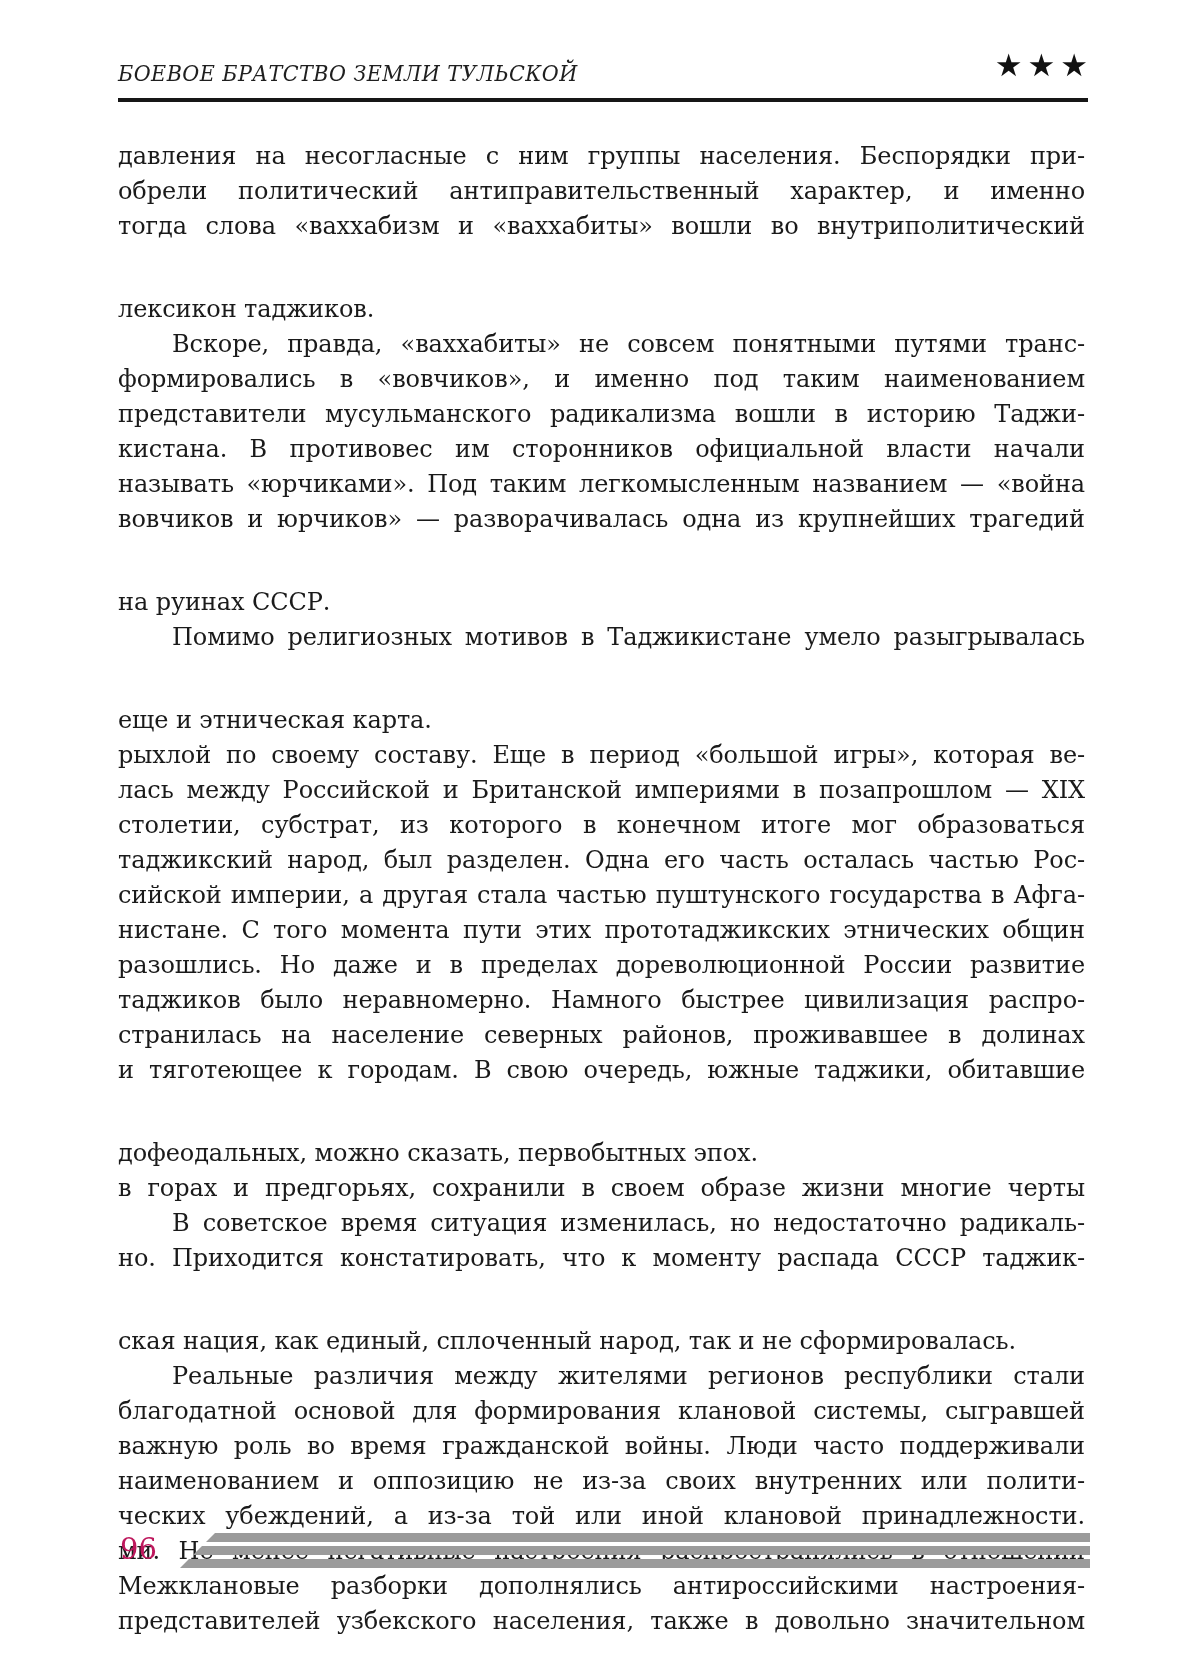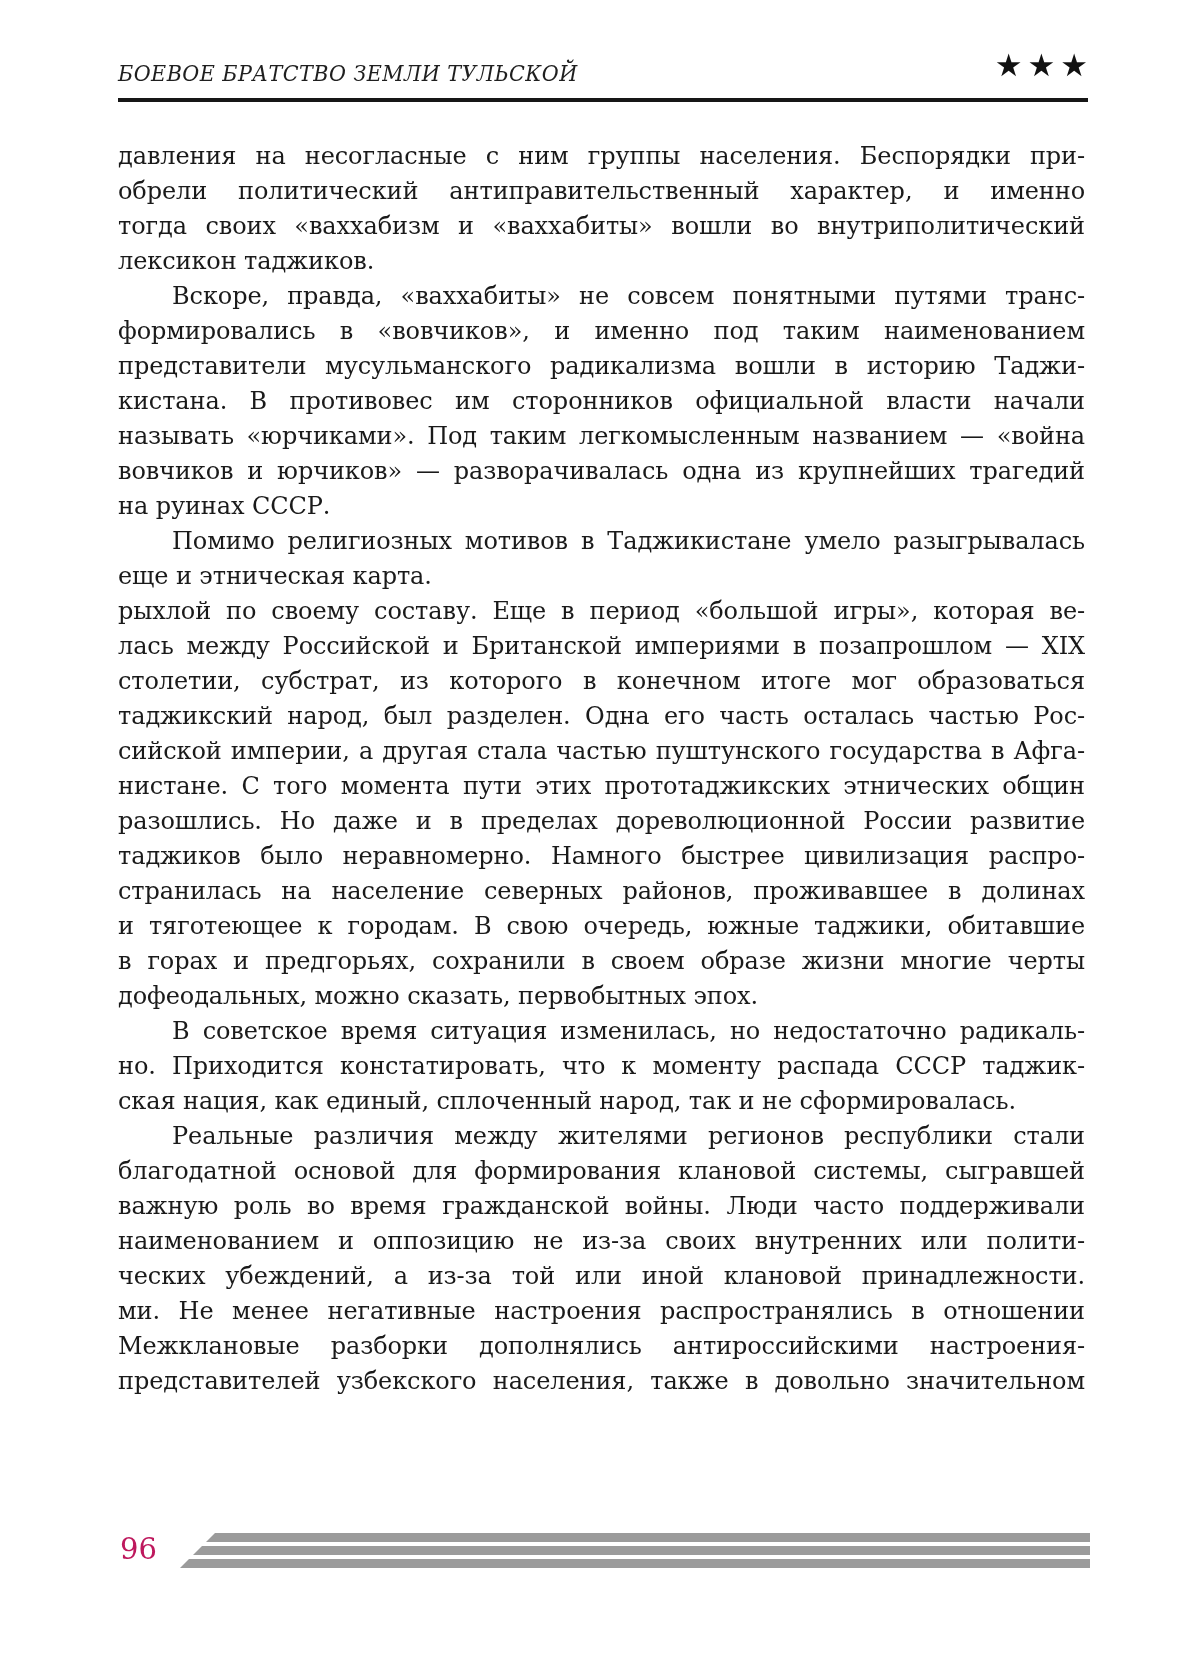--- a/index.html
+++ b/index.html
@@ -48,21 +48,21 @@
     width: 967px;
     font-size: 24px;
     line-height: 35px;
     letter-spacing: -0.1px;
   }
   .line {
     text-align: justify;
     text-align-last: justify;
     white-space: normal;
   }
-  .line.para-end { text-align-last: left; }
+  .line.para-end { text-align-last: left; margin-top: 48px; }
   .line.indent { text-indent: 54px; }
   .page-number {
     position: absolute;
     left: 120px;
     top: 1532px;
     font-size: 29px;
     line-height: 1.2;
     color: #be185d;
   }
   .footer-stripes {
@@ -88,43 +88,43 @@
 
   <div class="running-title">БОЕВОЕ БРАТСТВО ЗЕМЛИ ТУЛЬСКОЙ</div>
 
   <div class="header-stars">★★★</div>
 
   <div class="header-rule" style="background: rgb(22, 22, 22);"></div>
 
   <div class="body-text">
       <div class="line">давления на несогласные с ним группы населения. Беспорядки при-</div>
       <div class="line">обрели политический антиправительственный характер, и именно</div>
-      <div class="line">тогда своих «ваххабизм и «ваххабиты» вошли во внутриполитический</div>
+      <div class="line">тогда слова «ваххабизм и «ваххабиты» вошли во внутриполитический</div>
       <div class="line para-end">лексикон таджиков.</div>
       <div class="line indent">Вскоре, правда, «ваххабиты» не совсем понятными путями транс-</div>
       <div class="line">формировались в «вовчиков», и именно под таким наименованием</div>
       <div class="line">представители мусульманского радикализма вошли в историю Таджи-</div>
       <div class="line">кистана. В противовес им сторонников официальной власти начали</div>
       <div class="line">называть «юрчиками». Под таким легкомысленным названием — «война</div>
       <div class="line">вовчиков и юрчиков» — разворачивалась одна из крупнейших трагедий</div>
       <div class="line para-end">на руинах СССР.</div>
       <div class="line indent">Помимо религиозных мотивов в Таджикистане умело разыгрывалась</div>
       <div class="line para-end">еще и этническая карта.</div>
       <div class="line">рыхлой по своему составу. Еще в период «большой игры», которая ве-</div>
       <div class="line">лась между Российской и Британской империями в позапрошлом — XIX</div>
       <div class="line">столетии, субстрат, из которого в конечном итоге мог образоваться</div>
       <div class="line">таджикский народ, был разделен. Одна его часть осталась частью Рос-</div>
       <div class="line">сийской империи, а другая стала частью пуштунского государства в Афга-</div>
       <div class="line">нистане. С того момента пути этих прототаджикских этнических общин</div>
       <div class="line">разошлись. Но даже и в пределах дореволюционной России развитие</div>
       <div class="line">таджиков было неравномерно. Намного быстрее цивилизация распро-</div>
       <div class="line">странилась на население северных районов, проживавшее в долинах</div>
       <div class="line">и тяготеющее к городам. В свою очередь, южные таджики, обитавшие</div>
+      <div class="line para-end">дофеодальных, можно сказать, первобытных эпох.</div>
       <div class="line">в горах и предгорьях, сохранили в своем образе жизни многие черты</div>
-      <div class="line para-end">дофеодальных, можно сказать, первобытных эпох.</div>
       <div class="line indent">В советское время ситуация изменилась, но недостаточно радикаль-</div>
       <div class="line">но. Приходится констатировать, что к моменту распада СССР таджик-</div>
       <div class="line para-end">ская нация, как единый, сплоченный народ, так и не сформировалась.</div>
       <div class="line indent">Реальные различия между жителями регионов республики стали</div>
       <div class="line">благодатной основой для формирования клановой системы, сыгравшей</div>
       <div class="line">важную роль во время гражданской войны. Люди часто поддерживали</div>
       <div class="line">наименованием и оппозицию не из-за своих внутренних или полити-</div>
       <div class="line">ческих убеждений, а из-за той или иной клановой принадлежности.</div>
       <div class="line">ми. Не менее негативные настроения распространялись в отношении</div>
       <div class="line">Межклановые разборки дополнялись антироссийскими настроения-</div>

